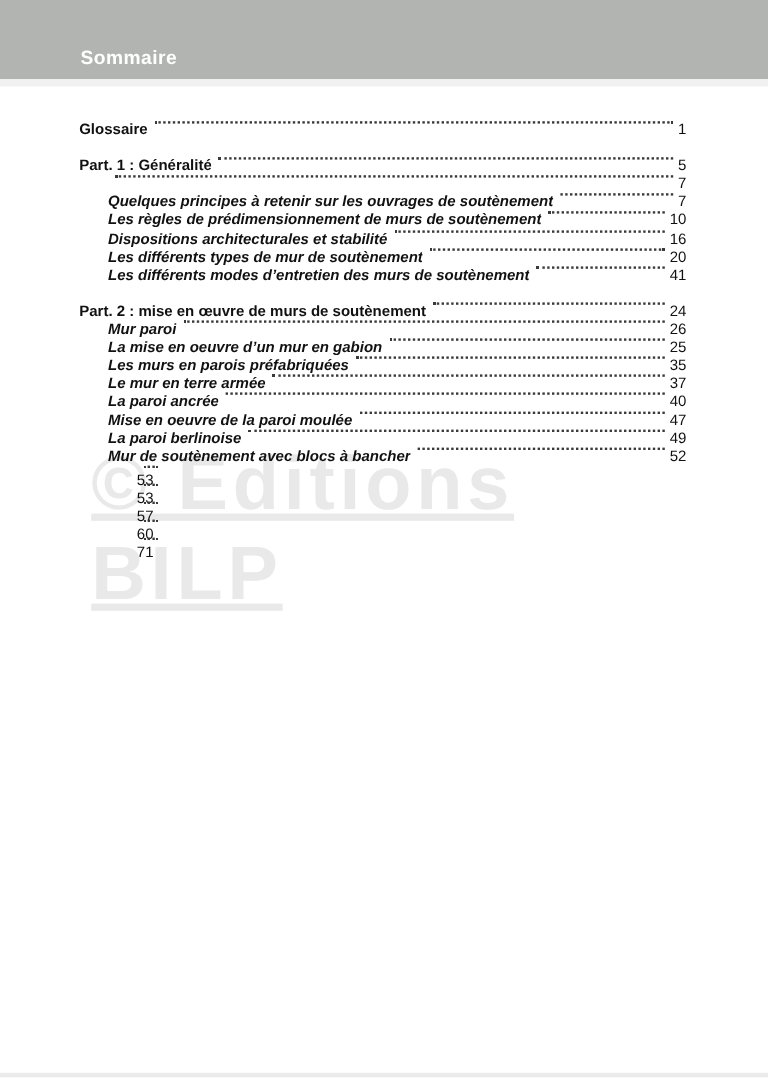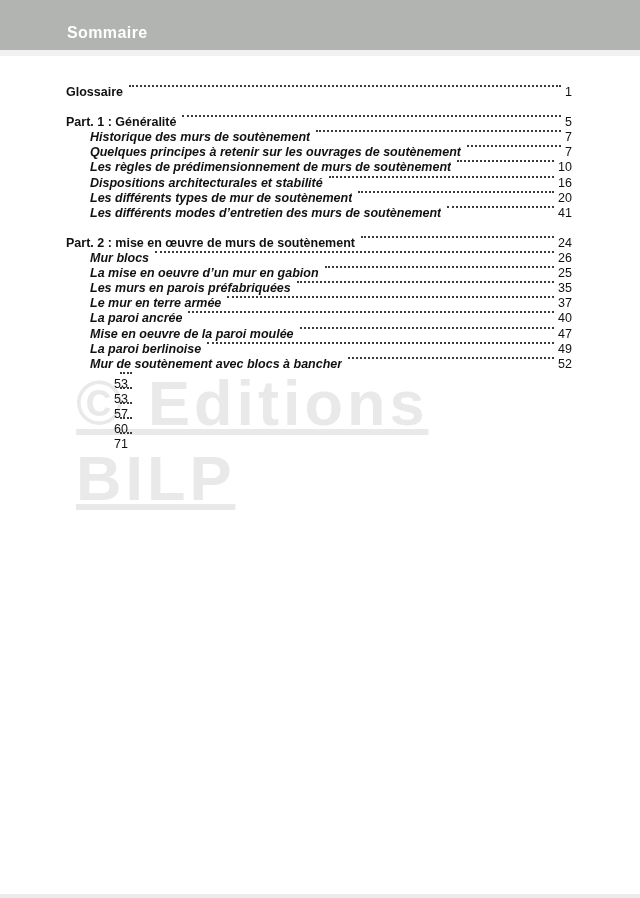--- a/index.html
+++ b/index.html
@@ -5,21 +5,21 @@
   * { margin:0; padding:0; box-sizing:border-box; }
   html,body { width:640px; height:898px; }
   body {
     position:relative;
     background:#ffffff;
     font-family:"Liberation Sans", sans-serif;
     overflow:hidden;
     color:#111;
   }
   .header {
-    height:50px;
+    height:66px;
     background:#b1b4b1;
     display:flex;
     align-items:flex-end;
     padding:0 0 9px 67px;
   }
   .header-title {
     color:#ffffff;
     font-weight:bold;
     font-size:16px;
     letter-spacing:0.4px;
@@ -103,21 +103,20 @@
     <span class="pagenum">1</span>
   </div>
 <div class="spacer"></div>
   <div class="row lvl0 bold">
     <span class="label">Part. 1 : Généralité</span>
     <span class="leader"></span>
     <span class="pagenum">5</span>
   </div>
 
   <div class="row lvl1 bold-italic">
-    <span class="label">Historique des murs de soutènement</span>
     <span class="leader"></span>
     <span class="pagenum">7</span>
   </div>
 
   <div class="row lvl1 bold-italic">
     <span class="label">Quelques principes à retenir sur les ouvrages de soutènement</span>
     <span class="leader"></span>
     <span class="pagenum">7</span>
   </div>
 
@@ -145,21 +144,21 @@
     <span class="pagenum">41</span>
   </div>
 <div class="spacer"></div>
   <div class="row lvl0 bold">
     <span class="label">Part. 2 : mise en œuvre de murs de soutènement</span>
     <span class="leader"></span>
     <span class="pagenum">24</span>
   </div>
 
   <div class="row lvl1 bold-italic">
-    <span class="label">Mur blocs</span>
+    <span class="label">Mur paroi</span>
     <span class="leader"></span>
     <span class="pagenum">26</span>
   </div>
 
   <div class="row lvl1 bold-italic">
     <span class="label">La mise en oeuvre d’un mur en gabion</span>
     <span class="leader"></span>
     <span class="pagenum">25</span>
   </div>
 

